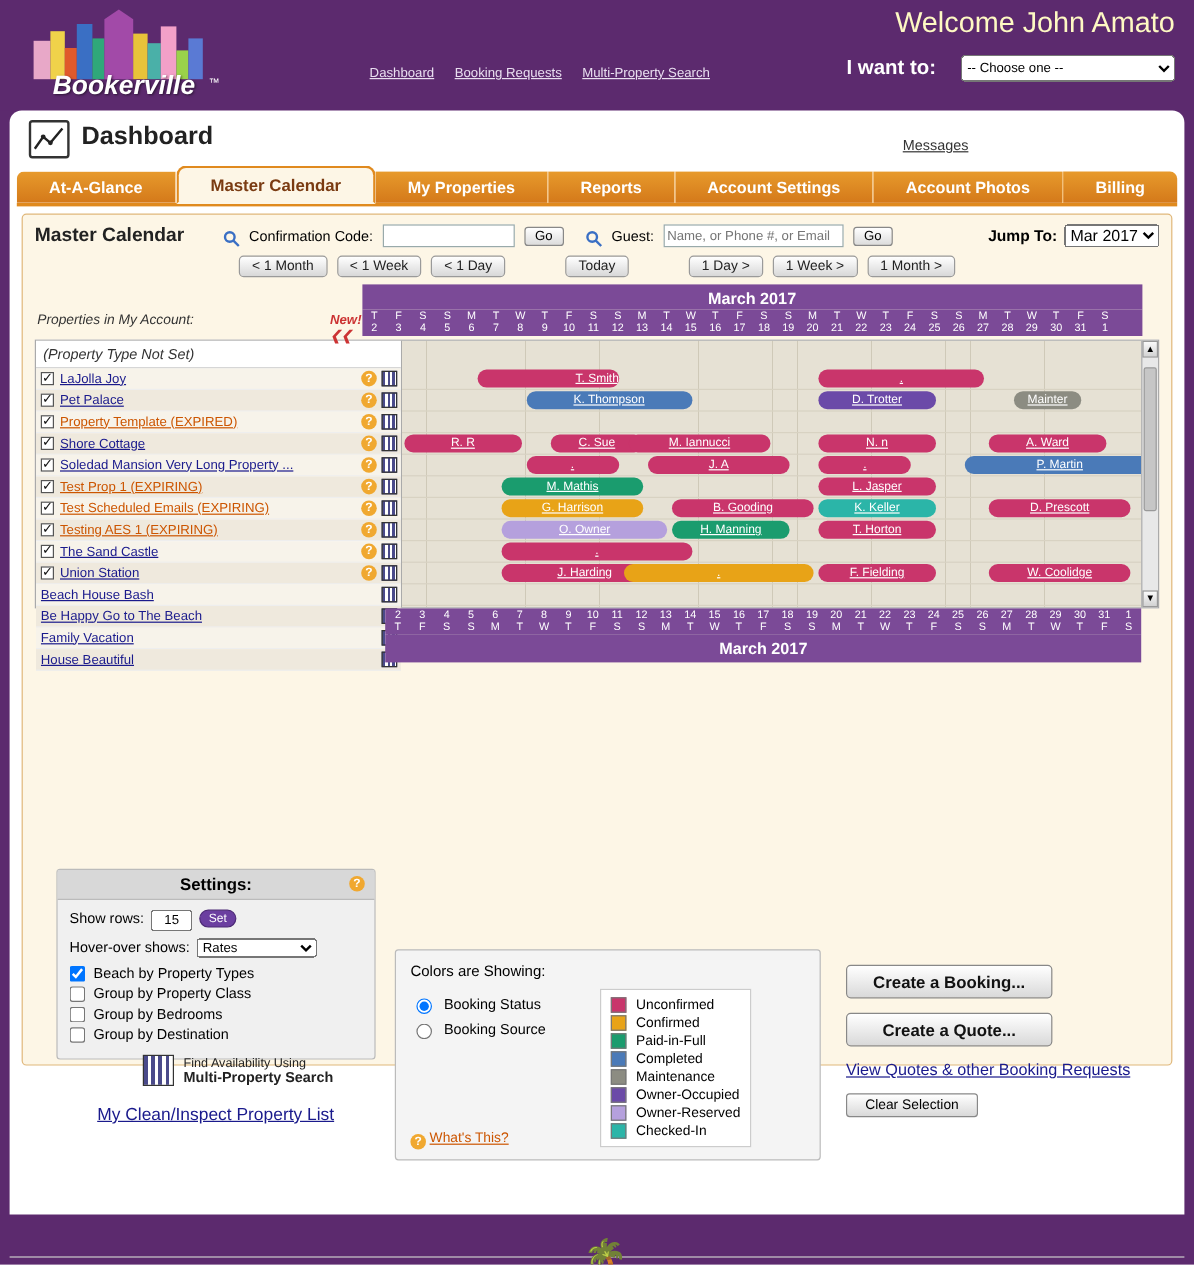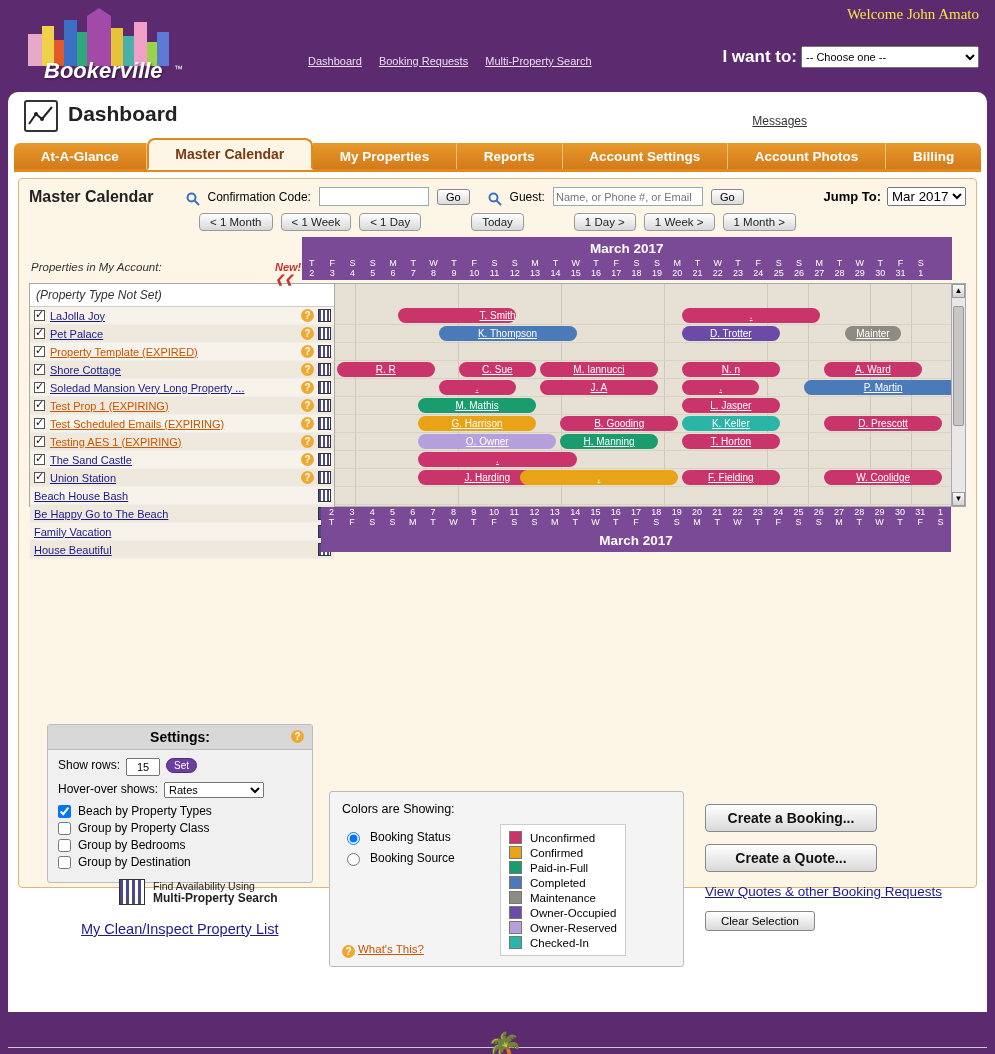--- a/index.html
+++ b/index.html
@@ -15,25 +15,25 @@
     overflow: hidden;
   }
   
   .top-bar {
     position: relative;
     height: 92px;
     background: #5c2a6e;
   }
   .welcome {
     position: absolute; right: 16px; top: 6px;
-    color: #fde047; font-size: 15px; font-family: Liberation Serif, serif;
+    color: #fef9c3; font-size: 24px;
   }
   .iwant {
     position: absolute; right: 16px; top: 46px;
-    display: flex; align-items: center; gap: 4px;
+    display: flex; align-items: center; gap: 21px;
   }
   .iwant-label { color: #ffffff; font-size: 17px; font-weight: bold; }
   .iwant select {
     width: 178px; height: 22px; font-size: 11px;
     font-family: "Liberation Sans", sans-serif;
   }
   .toplinks {
     position: absolute; left: 308px; top: 55px;
     font-size: 11px;
   }
@@ -658,21 +658,21 @@
           <div class="right-col">
             <div class="grid-bg"></div>
             <div id="bookings">
                 <div class="bkg" style="left: 62.9px; width: 117.8px; top: 24px; background: rgb(201, 53, 107); text-align: right;">T. Smith</div>
                 <div class="bkg" style="left: 347.1px; width: 138.1px; top: 24px; background: rgb(201, 53, 107);">.</div>
                 <div class="bkg" style="left: 103.5px; width: 138.1px; top: 42px; background: rgb(74, 122, 184);">K. Thompson</div>
                 <div class="bkg" style="left: 347.1px; width: 97.5px; top: 42px; background: rgb(107, 74, 168);">D. Trotter</div>
                 <div class="bkg" style="left: 509.5px; width: 56.9px; top: 42px; background: rgb(140, 140, 130);">Mainter</div>
                 <div class="bkg" style="left: 2px; width: 97.5px; top: 78px; background: rgb(201, 53, 107);">R. R</div>
                 <div class="bkg" style="left: 123.8px; width: 77.2px; top: 78px; background: rgb(201, 53, 107);">C. Sue</div>
-                <div class="bkg" style="left: 205px; width: 117.8px; top: 78px; background: rgb(201, 53, 107);">M. Iannucci</div>
+                <div class="bkg" style="left: 189px; width: 117.8px; top: 78px; background: rgb(201, 53, 107);">M. Iannucci</div>
                 <div class="bkg" style="left: 347.1px; width: 97.5px; top: 78px; background: rgb(201, 53, 107);">N. n</div>
                 <div class="bkg" style="left: 489.2px; width: 97.5px; top: 78px; background: rgb(201, 53, 107);">A. Ward</div>
                 <div class="bkg" style="left: 103.5px; width: 77.2px; top: 96px; background: rgb(201, 53, 107);">.</div>
                 <div class="bkg" style="left: 205px; width: 117.8px; top: 96px; background: rgb(201, 53, 107);">J. A</div>
                 <div class="bkg" style="left: 347.1px; width: 77.2px; top: 96px; background: rgb(201, 53, 107);">.</div>
                 <div class="bkg" style="left: 468.9px; width: 158.4px; top: 96px; background: rgb(74, 122, 184);">P. Martin</div>
                 <div class="bkg" style="left: 83.2px; width: 117.8px; top: 114px; background: rgb(26, 156, 110);">M. Mathis</div>
                 <div class="bkg" style="left: 347.1px; width: 97.5px; top: 114px; background: rgb(201, 53, 107);">L. Jasper</div>
                 <div class="bkg" style="left: 83.2px; width: 117.8px; top: 132px; background: rgb(232, 163, 23);">G. Harrison</div>
                 <div class="bkg" style="left: 225.3px; width: 117.8px; top: 132px; background: rgb(201, 53, 107);">B. Gooding</div>

